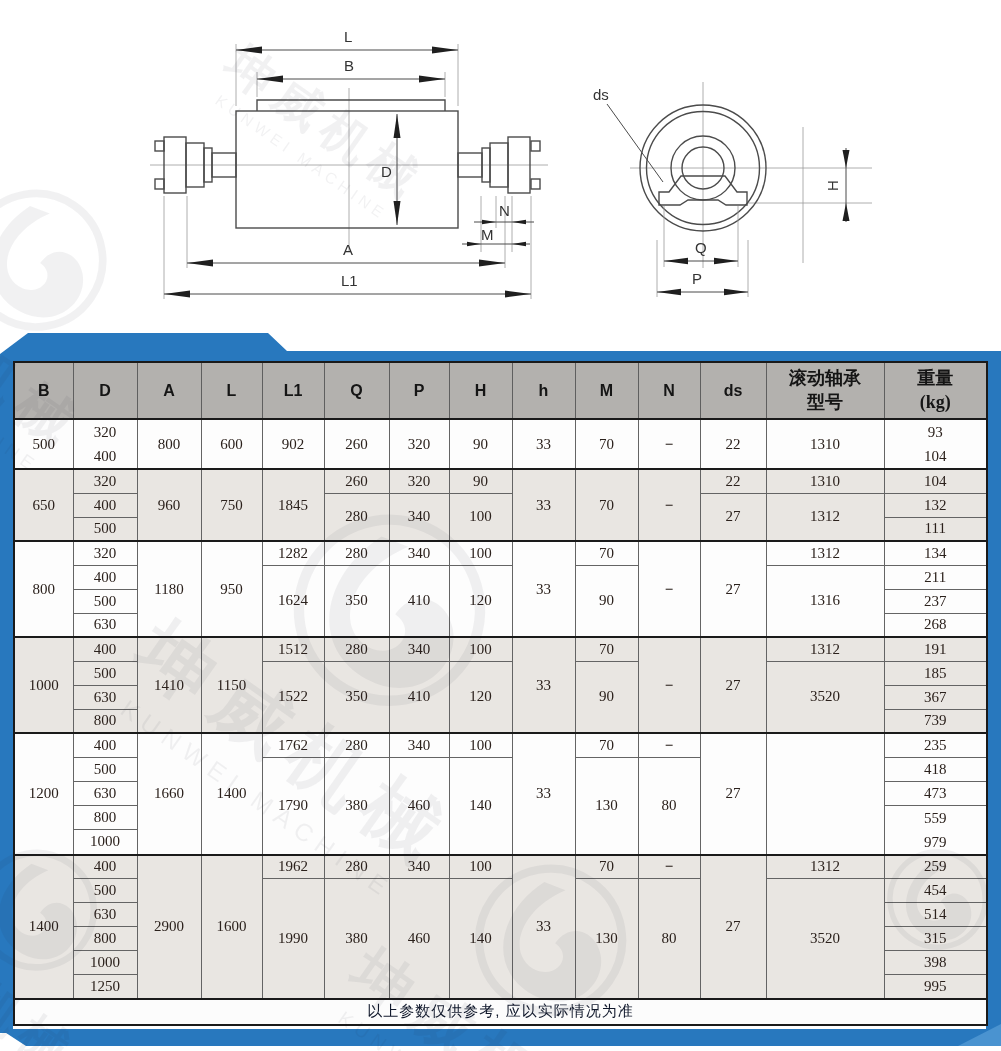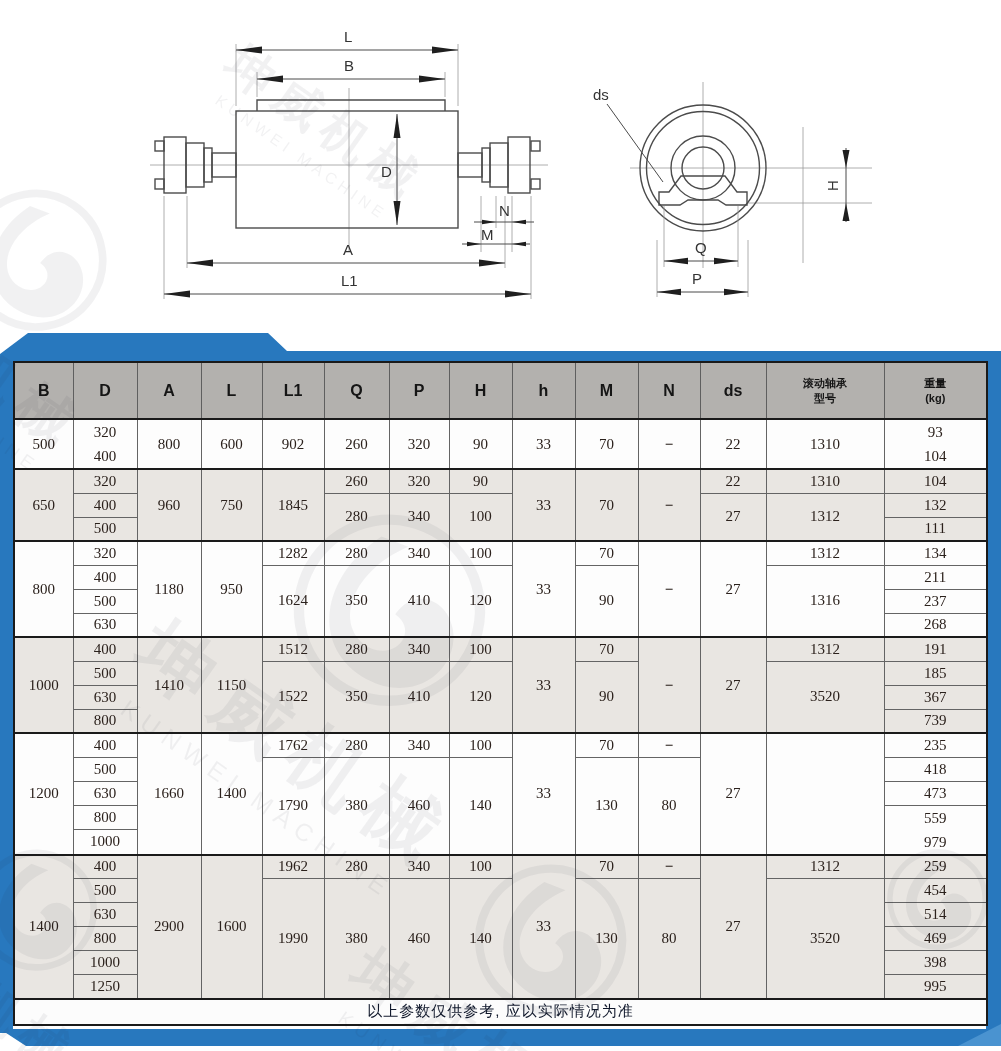--- a/index.html
+++ b/index.html
@@ -5,21 +5,21 @@
   html,body{margin:0;padding:0;background:#ffffff;}
   .page{position:relative;width:1001px;height:1051px;background:#fff;overflow:hidden;
         font-family:"Liberation Sans", sans-serif;}
   .layer{position:absolute;left:0;top:0;}
   
   table.spec{position:absolute;left:13px;top:361px;width:973px;z-index:3;
     border-collapse:collapse;table-layout:fixed;background:#fdfdfd;
     border:2px solid #1a1a1a;}
   table.spec th{background:#b3b1ae;height:55px;border:1px solid #5f5f5f;border-bottom:2px solid #1a1a1a;
     font-size:16px;font-weight:bold;color:#151515;padding:0;text-align:center;}
-  table.spec th.cnh div{font-family:Liberation Sans, sans-serif;font-size:11px;line-height:1.3;}
+  table.spec th.cnh div{font-family:Liberation Serif, serif;font-size:18px;line-height:1.3;}
   table.spec td{border:1px solid #646464;text-align:center;vertical-align:middle;padding:0;
     font-family:"Liberation Serif","DejaVu Serif",serif;font-size:15px;color:#2b211c;}
   table.spec tbody tr{height:24px;}
   table.spec tbody tr.tall{height:49px;}
   table.spec tbody.gray td{background:#e9e6e2;}
   table.spec tbody.white td{background:#fdfdfd;}
   table.spec tbody tr:first-child td{border-top:2px solid #1a1a1a;}
   td.dash{font-family:"Liberation Sans",sans-serif;font-weight:bold;font-size:16px;}
   td.cell2 div{height:24px;line-height:24px;}
   tfoot td.note{height:24px;background:#fcfcfc;border:1px solid #646464;border-top:2px solid #1a1a1a;
@@ -416,21 +416,21 @@
           <td rowspan="5">80</td>
           <td rowspan="5">3520</td>
           <td>454</td>
         </tr>
         <tr>
           <td>630</td>
           <td>514</td>
         </tr>
         <tr>
           <td>800</td>
-          <td>469</td>
+          <td>315</td>
         </tr>
         <tr>
           <td>1000</td>
           <td>398</td>
         </tr>
         <tr>
           <td>1250</td>
           <td>995</td>
         </tr>
       </tbody>

